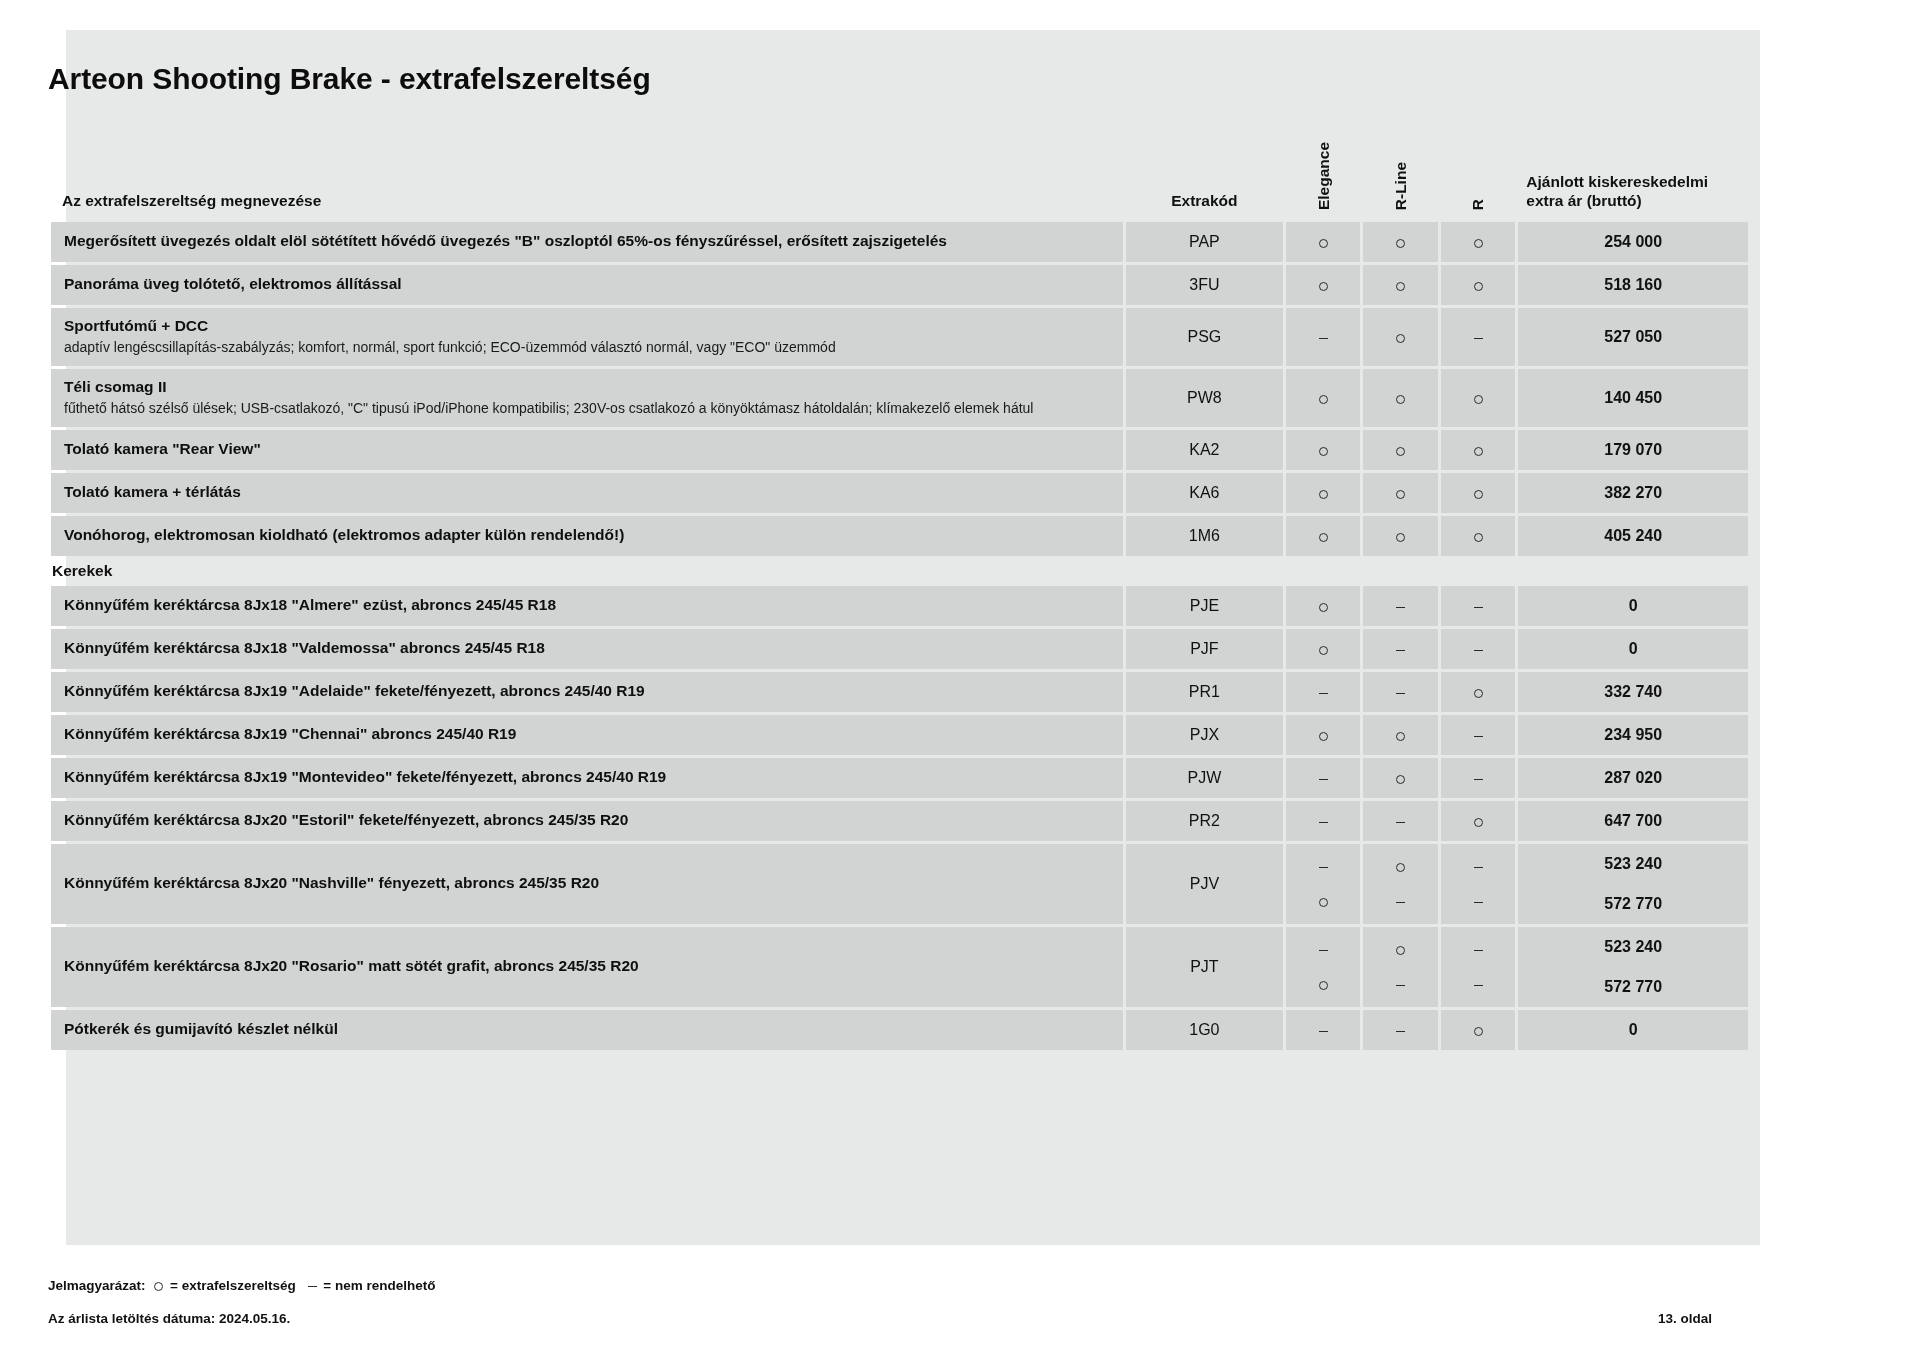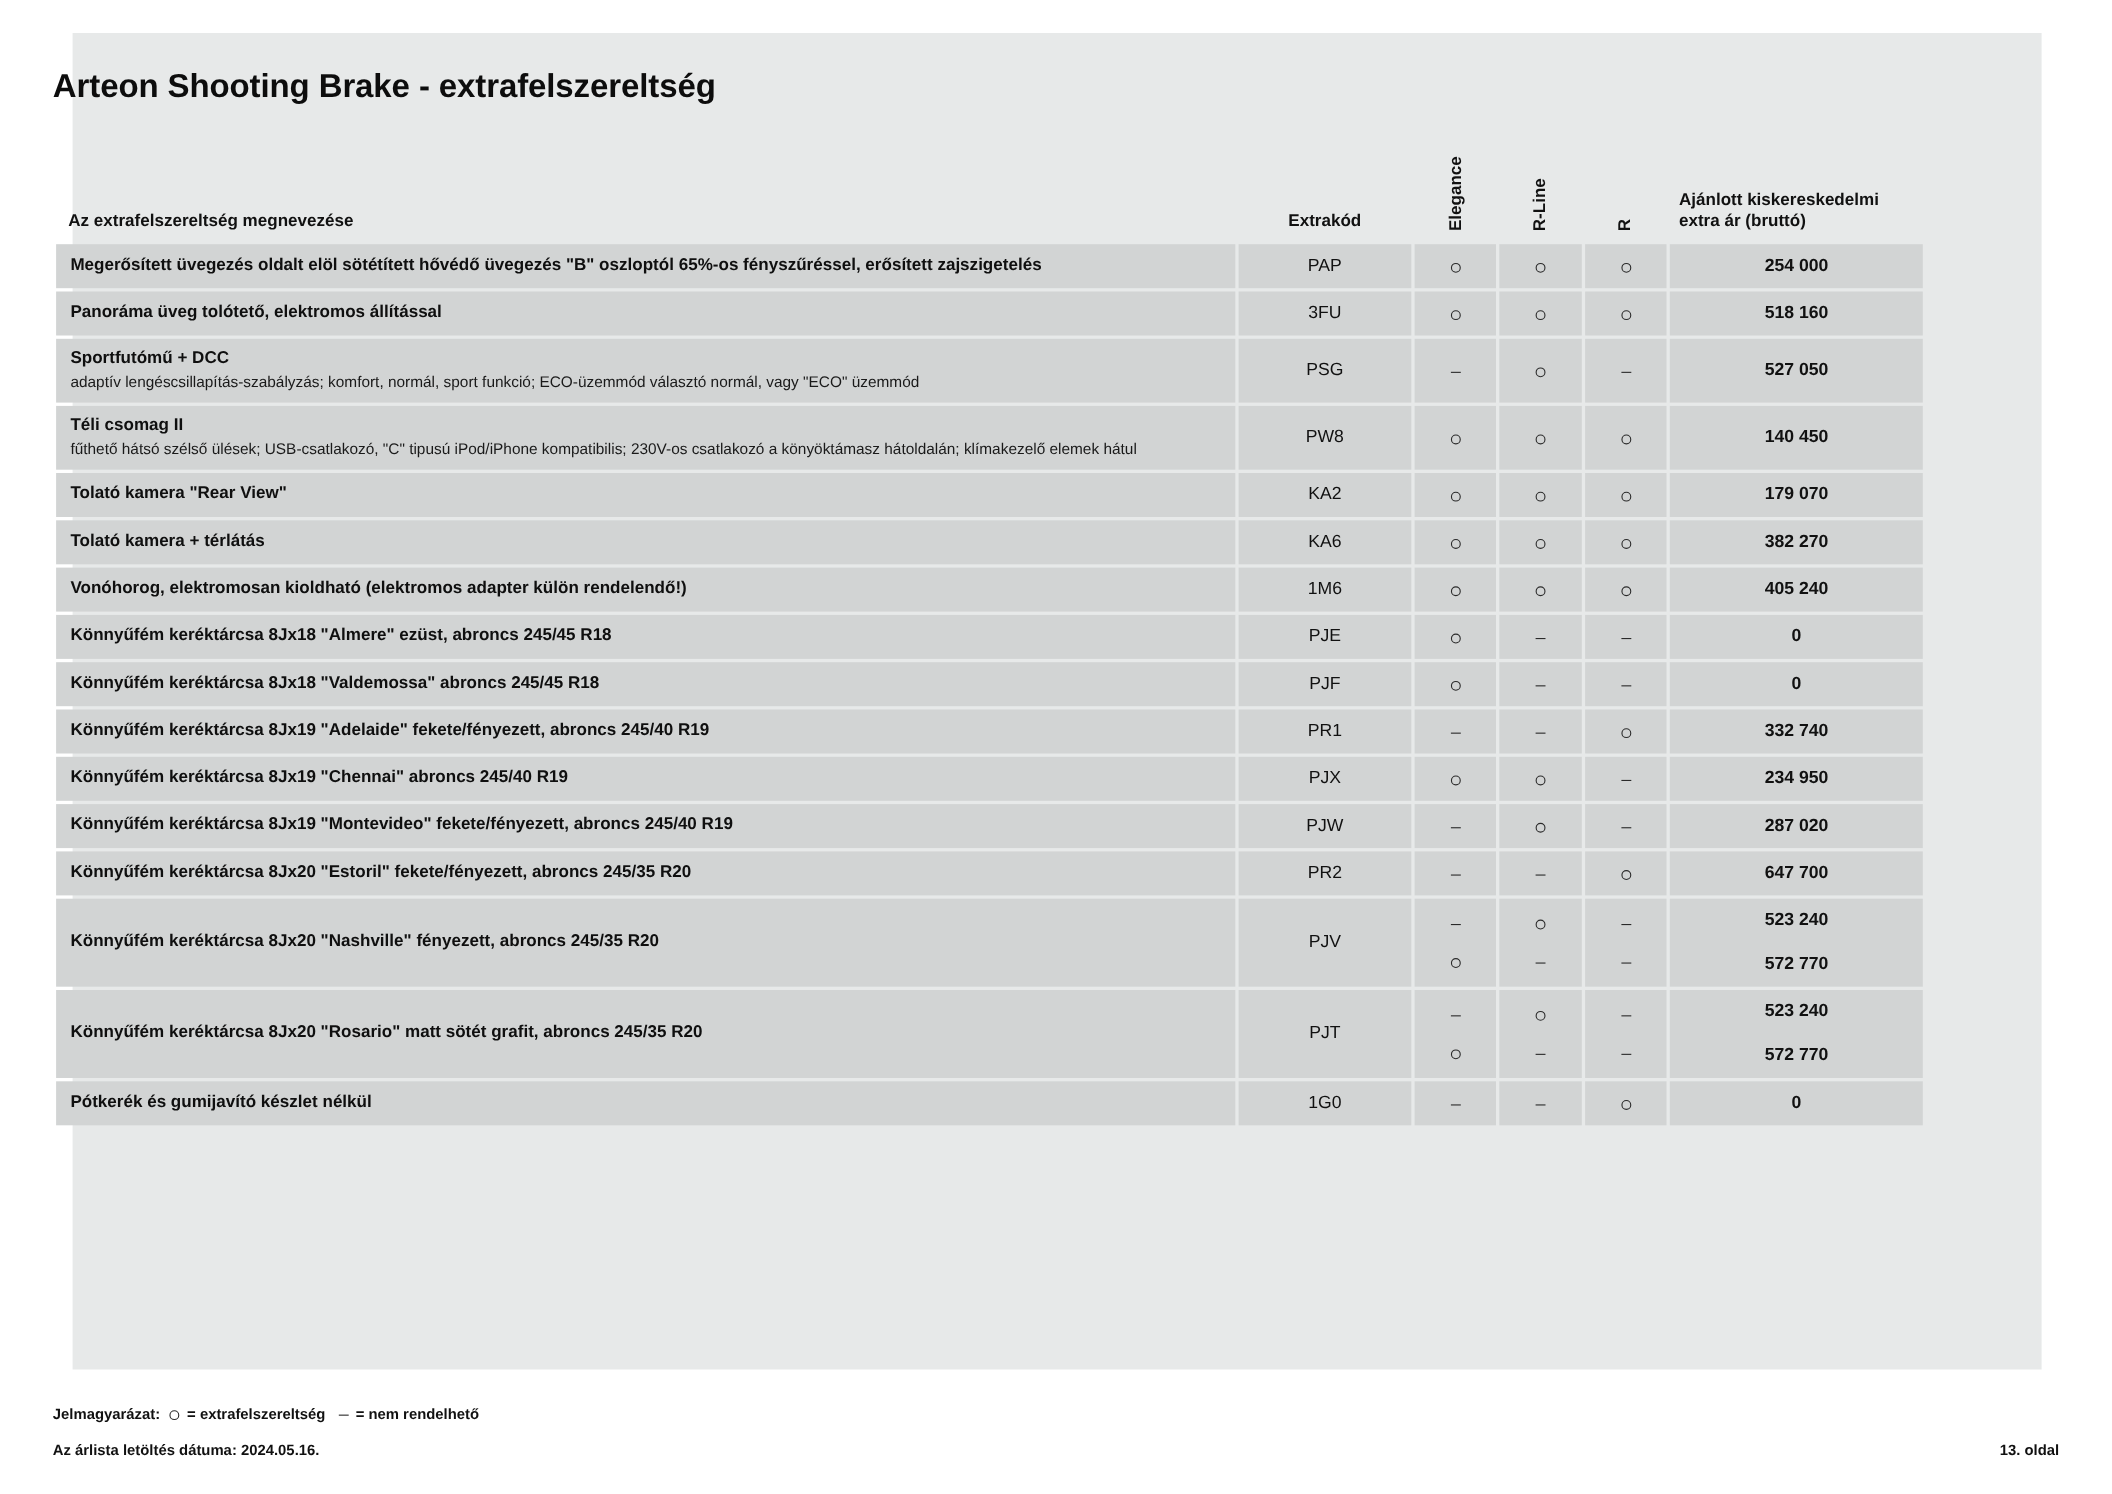--- a/index.html
+++ b/index.html
@@ -6,21 +6,21 @@
   html, body {
     margin: 0; padding: 0;
     width: 1920px; height: 1358px;
     background: #ffffff;
     font-family: "Liberation Sans", sans-serif;
     color: #111111;
     -webkit-font-smoothing: antialiased;
   }
   #page {
     position: relative;
-    width: 1920px; height: 1358px;
+    width: 1760px; height: 1358px;
     background: #ffffff;
     overflow: hidden;
   }
   
   .panel {
     position: absolute;
     left: 66px; top: 30px;
     width: 1790px; height: 1215px;
     background: #e7e9e9;
   }
@@ -334,20 +334,28 @@
           <td class="mark">
             <span class="sub"><span class="circ"></span></span>
           </td>
           <td class="mark">
             <span class="sub"><span class="circ"></span></span>
           </td>
           <td class="price">
             <span class="sub">405 240</span>
           </td>
         </tr>
+        <tr class="section">
+          <td class="sec-label">Kerekek</td>
+          <td></td>
+          <td></td>
+          <td></td>
+          <td></td>
+          <td></td>
+        </tr>
         <tr>
           <td class="name">
             <span class="t">Könnyűfém keréktárcsa 8Jx18 "Almere" ezüst, abroncs 245/45 R18</span>
           </td>
           <td class="code"><span>PJE</span></td>
           <td class="mark">
             <span class="sub"><span class="circ"></span></span>
           </td>
           <td class="mark">
             <span class="sub"><span class="dash"></span></span>

